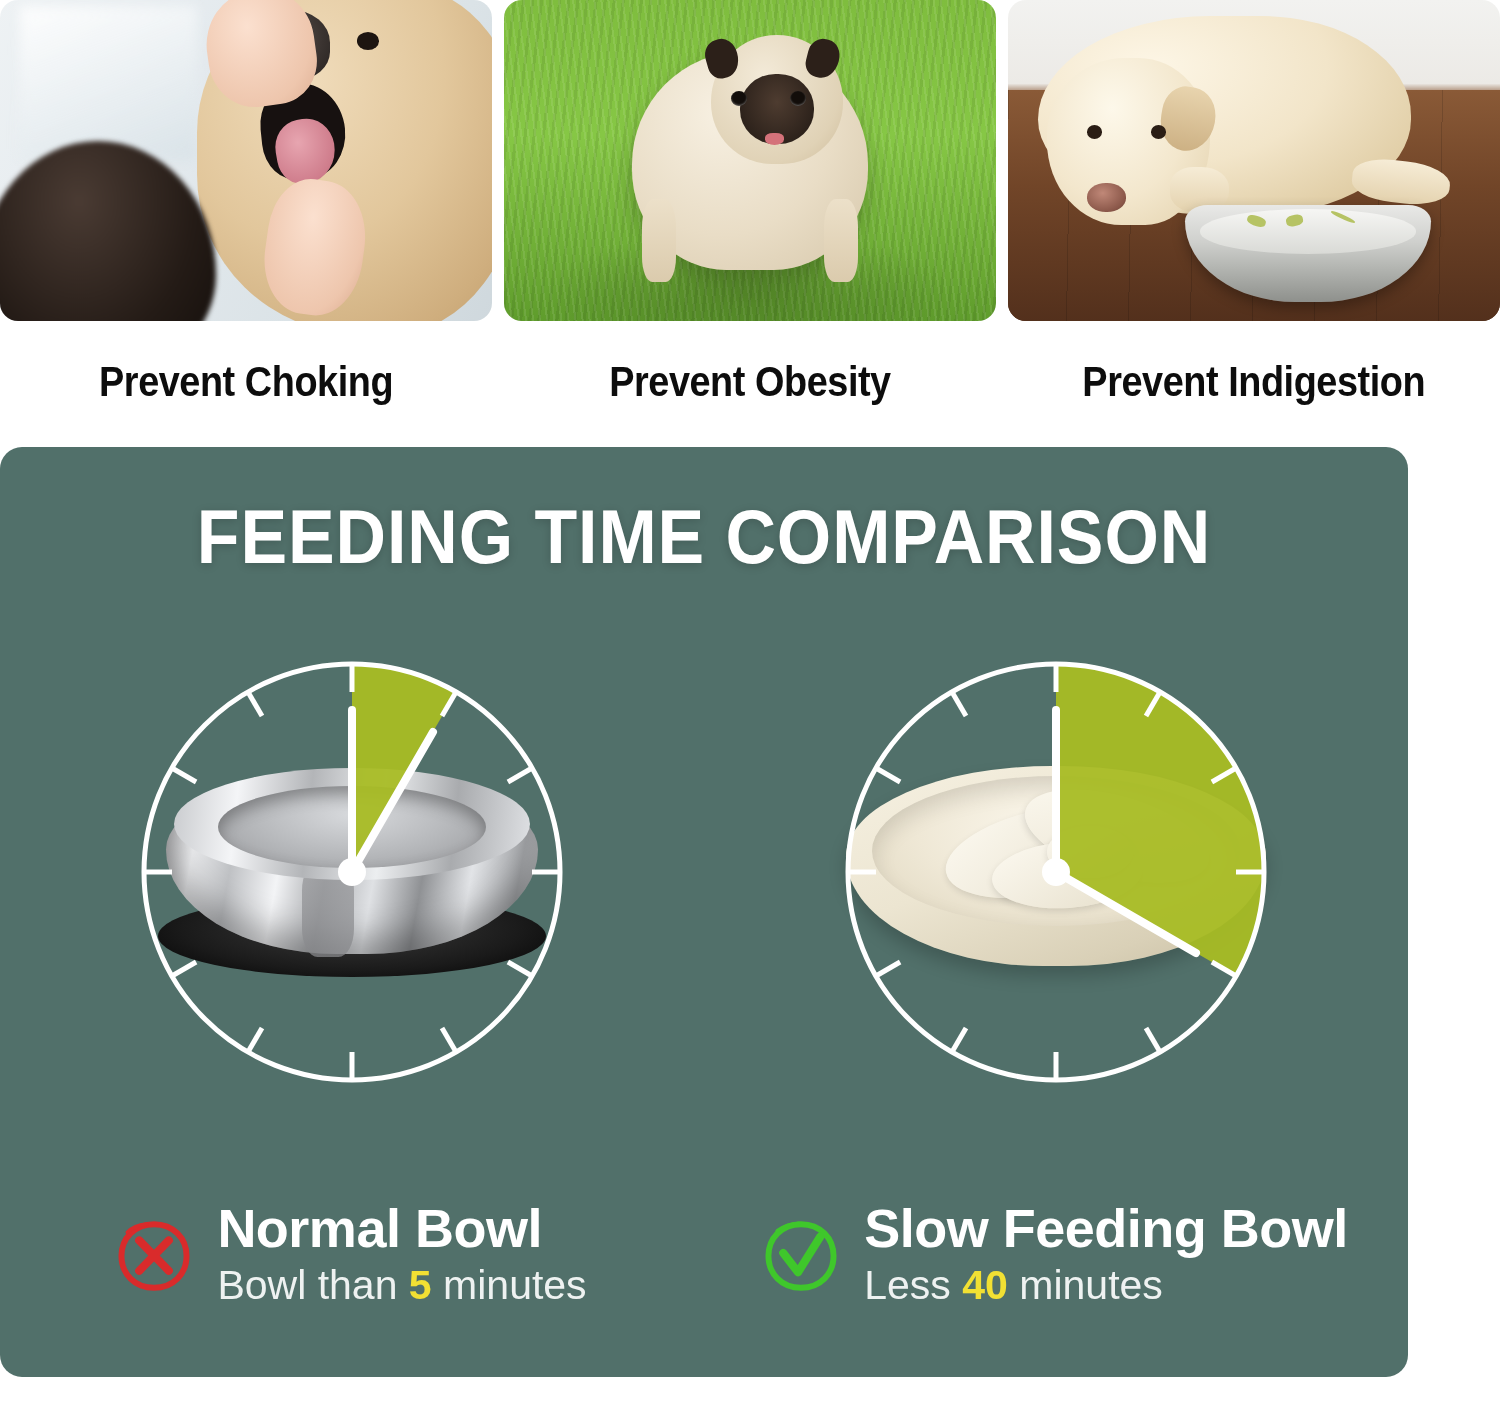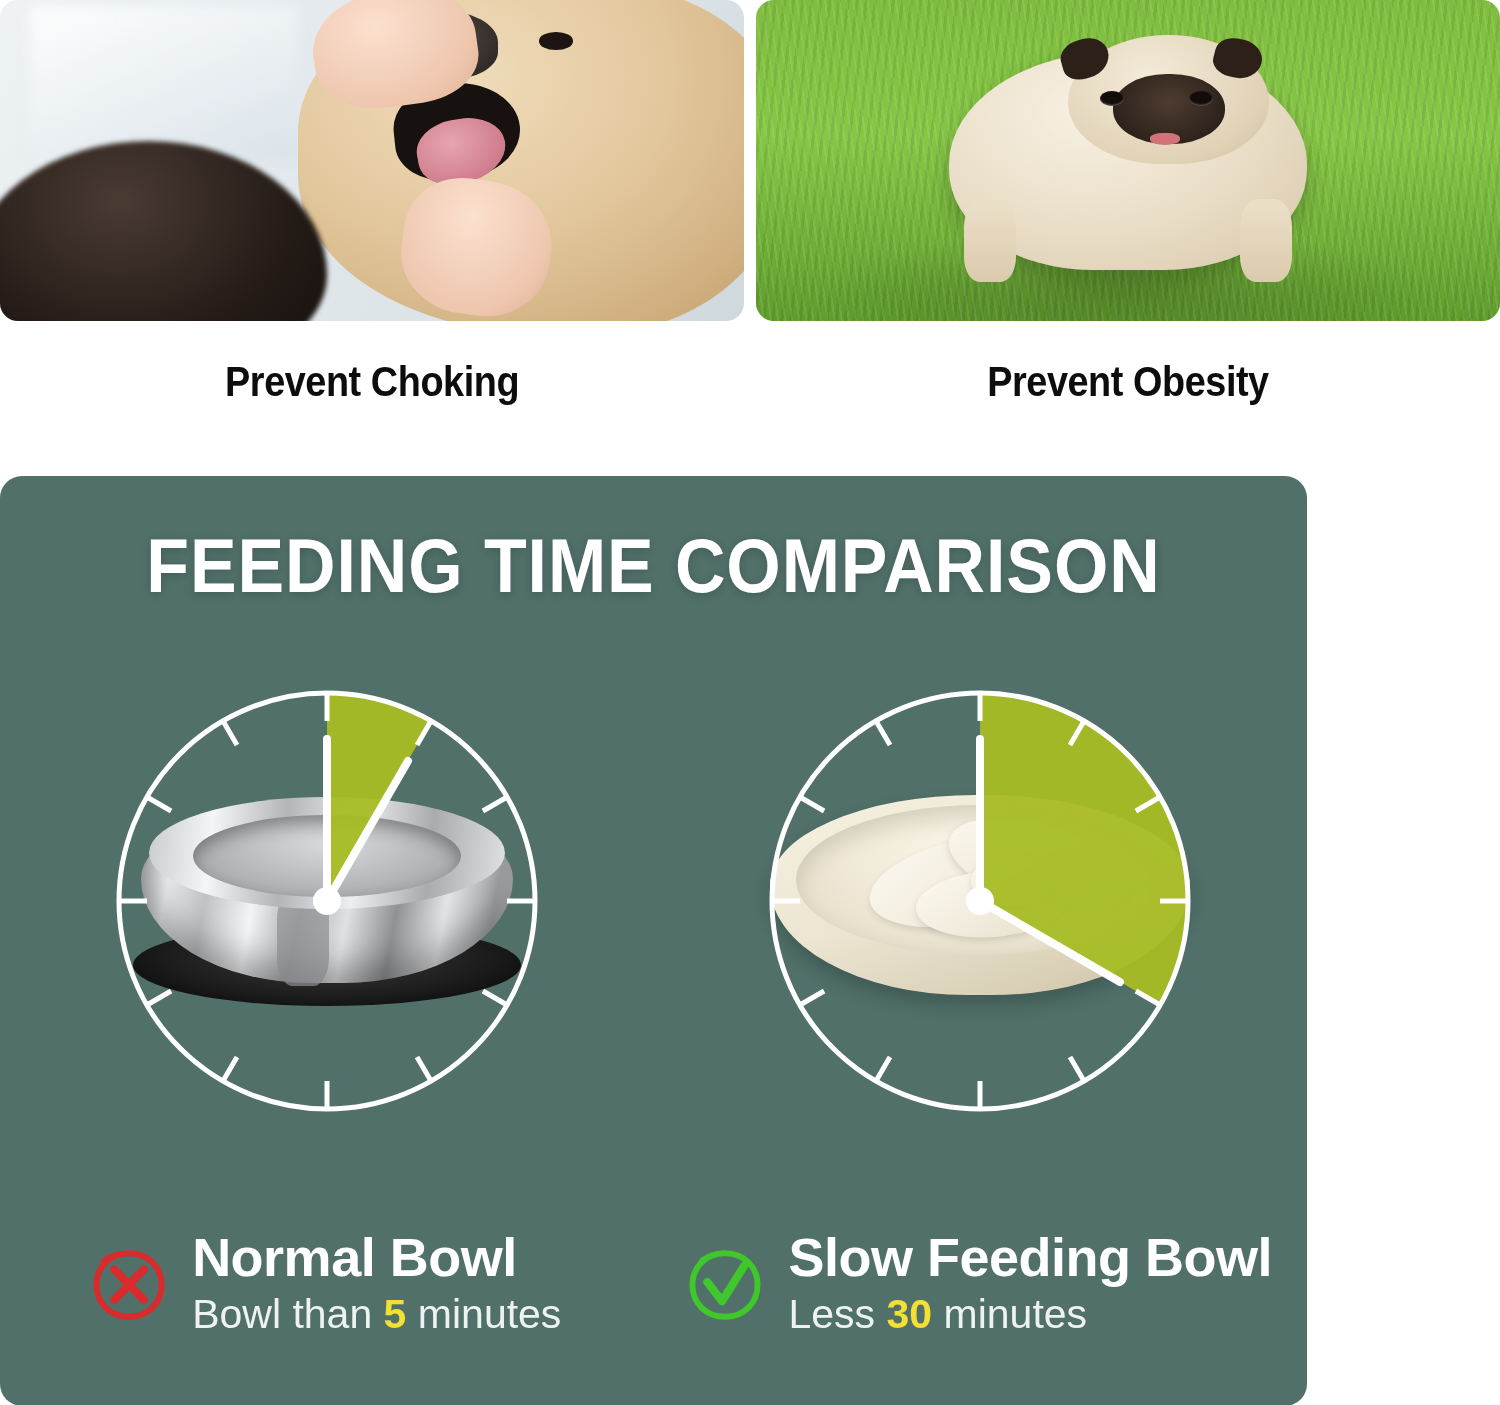--- a/index.html
+++ b/index.html
@@ -256,22 +256,22 @@
     border-radius: 40%;
     background: #b6c364;
   }
   .ind-food-a { left: 22%; top: 16%; width: 9%; height: 22%; transform: rotate(18deg); }
   .ind-food-b { left: 40%; top: 12%; width: 8%; height: 24%; transform: rotate(-12deg); }
   .ind-food-c { left: 60%; top: 14%; width: 12%; height: 9%; transform: rotate(24deg); }
 
   
   .panel {
     position: absolute;
-    left: 0; top: 476px;
-    width: 1307px;
+    left: 0; top: 447px;
+    width: 1408px;
     height: 930px;
     background: #51706a;
     border-radius: 22px;
     overflow: hidden;
   }
 
   .panel-title {
     position: absolute;
     top: 46px; left: 0;
     width: 100%;
@@ -457,20 +457,43 @@
           <div class="pug-ear-r"></div>
           <div class="pug-face"></div>
           <div class="pug-eye-l"></div>
           <div class="pug-eye-r"></div>
           <div class="pug-tongue"></div>
         </div>
       </div>
       <div class="benefit-caption">Prevent Obesity</div>
     </div>
 
+    <div class="benefit">
+      <div class="benefit-photo">
+        <div class="photo-indigest">
+          <div class="ind-floor"></div>
+          <div class="ind-dog-body"></div>
+          <div class="ind-paw-b"></div>
+          <div class="ind-dog-head"></div>
+          <div class="ind-ear"></div>
+          <div class="ind-eye-l"></div>
+          <div class="ind-eye-r"></div>
+          <div class="ind-nose"></div>
+          <div class="ind-paw-a"></div>
+          <div class="ind-bowl">
+            <div class="ind-bowl-inner">
+              <div class="ind-food-a"></div>
+              <div class="ind-food-b"></div>
+              <div class="ind-food-c"></div>
+            </div>
+          </div>
+        </div>
+      </div>
+      <div class="benefit-caption">Prevent Indigestion</div>
+    </div>
 
   </div>
 
   <div class="panel">
 
     <div class="panel-title">FEEDING TIME COMPARISON</div>
 
     <div class="compare-row">
 
       <div class="compare-col">
@@ -578,21 +601,21 @@
       <div class="label-col">
         <svg class="mark-icon" viewBox="0 0 100 100">
           <path d="M50 7 C76 7 94 26 94 50 C94 74 76 93 50 93 C24 93 6 74 6 50 C6 26 24 7 50 7" fill="none" stroke="#3FC72B" stroke-width="8" stroke-linecap="round"></path>
           <path d="M18 16 C26 10 36 7 47 6" fill="none" stroke="#3FC72B" stroke-width="5" stroke-linecap="round"></path>
           <path d="M26 46 L46 72 L76 24" fill="none" stroke="#3FC72B" stroke-width="11" stroke-linecap="round" stroke-linejoin="round"></path>
         </svg>
         <div class="label-text">
           <div class="label-title">Slow Feeding Bowl</div>
           <div class="label-sub">
             <span>Less</span>
-            <span class="hl">30</span>
+            <span class="hl">40</span>
             <span>minutes</span>
           </div>
         </div>
       </div>
 
     </div>
 
   </div>
 
 </div>

